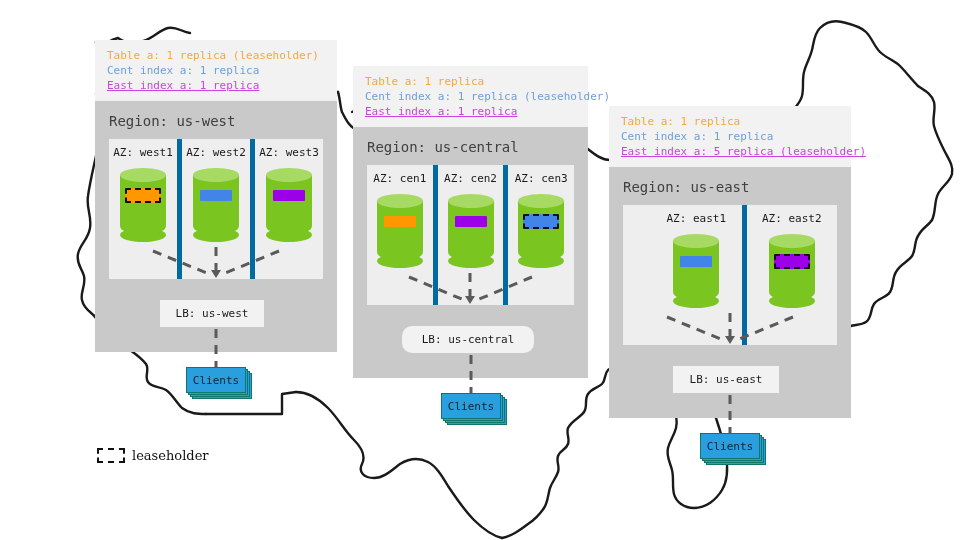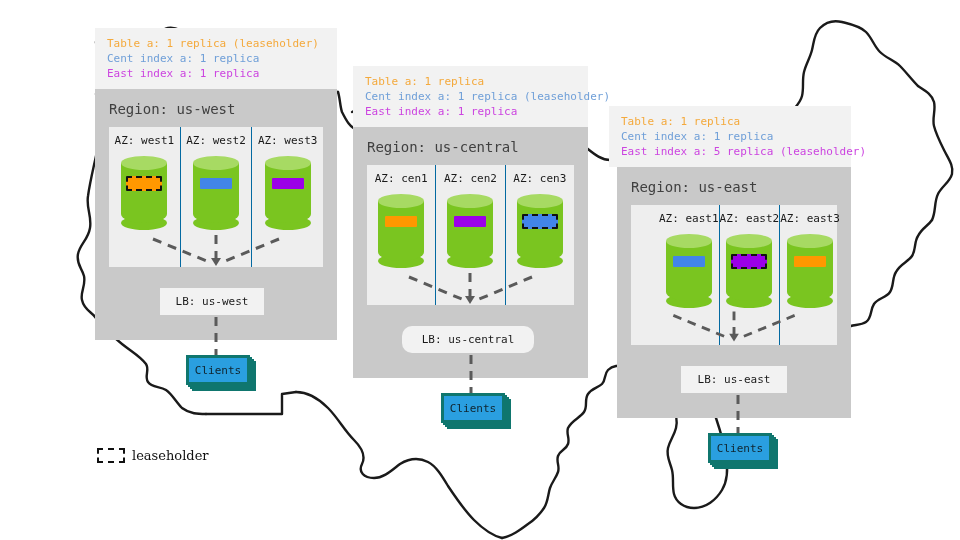--- a/index.html
+++ b/index.html
@@ -8,45 +8,45 @@
   #stage{position:relative;width:960px;height:540px;background:#fff;}
 
   #usmap{position:absolute;left:0;top:0;width:960px;height:540px;pointer-events:none;}
 
   
   .region{position:absolute;}
   .legendbox{background:#f2f2f2;padding:8px 10px 8px 12px;line-height:15px;}
   .legendbox div{font-size:11px;white-space:nowrap;letter-spacing:0px;}
   .l-table{color:#f4a93c;}
   .l-cent{color:#6f9fd8;}
-  .l-east{color:#cc44e0;}
+  .l-east{color:#cc44e0;text-decoration:underline;}
 
   .regionbody{background:#c9c9c9;position:relative;}
   .region-title{font-size:14px;color:#404040;padding:12px 0 10px 14px;letter-spacing:0px;}
 
   .azrow{display:flex;background:#eeeeee;margin:0 14px;position:relative;}
   .az{flex:1;position:relative;padding:7px 0 0 0;text-align:center;}
-  .az + .az{border-left:1px solid #0369a1;}
+  .az + .az{border-left:5px solid #0369a1;}
   .az-label{font-size:11px;color:#1a1a1a;margin-bottom:9px;white-space:nowrap;}
 
   
   .cyl{position:relative;margin:0 auto;width:46px;height:74px;}
   .cyl .body{position:absolute;left:0;top:7px;width:46px;height:60px;background:#7ac520;border-radius:0 0 23px 23px/0 0 9px 9px;}
   .cyl .top{position:absolute;left:0;top:0;width:46px;height:14px;background:#a7da63;border-radius:50%;}
   .cyl .bot{position:absolute;left:0;top:60px;width:46px;height:14px;background:#7ac520;border-radius:50%;}
   .cyl .bar{position:absolute;left:7px;top:22px;width:32px;height:11px;border-radius:1px;z-index:3;}
   .cyl .bar.lease{border:2px dashed #111;left:5px;top:20px;}
 
   .az-line{position:absolute;left:0;top:0;width:100%;height:100%;pointer-events:none;}
 
   .lb{position:absolute;background:#f2f2f2;font-size:11px;color:#1a1a1a;
       text-align:center;padding:7px 14px;white-space:nowrap;}
   .clients-wrap{position:absolute;}
   .clients{position:relative;width:60px;height:26px;}
-  .clients .card{position:absolute;background:#2a9fe0;border:3px solid #0f766e;}
+  .clients .card{position:absolute;background:#2a9fe0;border:1px solid #0f766e;}
   .clients .c3{left:6px;top:6px;width:58px;height:24px;}
   .clients .c2{left:4px;top:4px;width:58px;height:24px;}
   .clients .c1{left:2px;top:2px;width:58px;height:24px;}
   .clients .c0{left:0;top:0;width:58px;height:24px;display:flex;align-items:center;justify-content:center;}
   .clients .c0 span{font-size:11px;color:#10242e;}
 
   .connector{position:absolute;pointer-events:none;}
 
   
   #footlegend{position:absolute;left:97px;top:448px;display:flex;align-items:center;gap:7px;}
@@ -130,21 +130,21 @@
       <path d="M358,130 C350,128 346,120 342,112 C340,106 340,98 338,92"></path>
       <path d="M338,92 C330,92 322,94 314,94 C240,96 170,98 120,100
                C110,100 102,98 96,94"></path>
 
       <path d="M352,112 C360,108 368,104 378,104 C386,104 392,108 400,108
                C408,108 414,104 422,104 C430,104 436,108 442,112
                C448,116 452,120 458,120"></path>
     </g>
   </svg>
 
-  <div class="region" id="r-west" style="left:95px;top:28px;width:242px;">
+  <div class="region" id="r-west" style="left:95px;top:40px;width:242px;">
     <div class="legendbox">
       <div class="l-table">Table a: 1 replica (leaseholder)</div>
       <div class="l-cent">Cent index a: 1 replica</div>
       <div class="l-east">East index a: 1 replica</div>
     </div>
     <div class="regionbody" style="height:251px;">
       <div class="region-title">Region: us-west</div>
 
       <div class="azrow" style="height:140px;">
         <div class="az">
@@ -274,49 +274,40 @@
       </div>
     </div>
   </div>
 
   <div class="region" id="r-east" style="left:609px;top:106px;width:242px;">
     <div class="legendbox">
       <div class="l-table">Table a: 1 replica</div>
       <div class="l-cent">Cent index a: 1 replica</div>
       <div class="l-east">East index a: 5 replica (leaseholder)</div>
     </div>
-    <div class="regionbody" style="height:251px;margin-left:8px;">
+    <div class="regionbody" style="height:251px;">
       <div class="region-title">Region: us-east</div>
 
       <div class="azrow" style="height:140px;padding-left:28px;">
         <div class="az">
           <div class="az-label">AZ: east1</div>
           <div class="cyl">
             <div class="bot"></div>
             <div class="body"></div>
             <div class="top"></div>
             <div class="bar" style="background:#4285e8"></div>
           </div>
         </div>
         <div class="az">
           <div class="az-label">AZ: east2</div>
           <div class="cyl">
             <div class="bot"></div>
             <div class="body"></div>
             <div class="top"></div>
             <div class="bar lease" style="background:#9b00e8"></div>
-          </div>
-        </div>
-        <div class="az">
-          <div class="az-label">AZ: east3</div>
-          <div class="cyl">
-            <div class="bot"></div>
-            <div class="body"></div>
-            <div class="top"></div>
-            <div class="bar" style="background:#ff9800"></div>
           </div>
         </div>
 
         <svg class="az-line" viewBox="0 0 214 140">
           <g stroke="#5a5a5a" stroke-width="3" fill="none" stroke-dasharray="9,7">
             <path d="M44,112 L100,135"></path>
             <path d="M107,108 L107,132"></path>
             <path d="M170,112 L114,135"></path>
           </g>
           <path d="M107,139 l-5,-8 l10,0 z" fill="#5a5a5a"></path>

